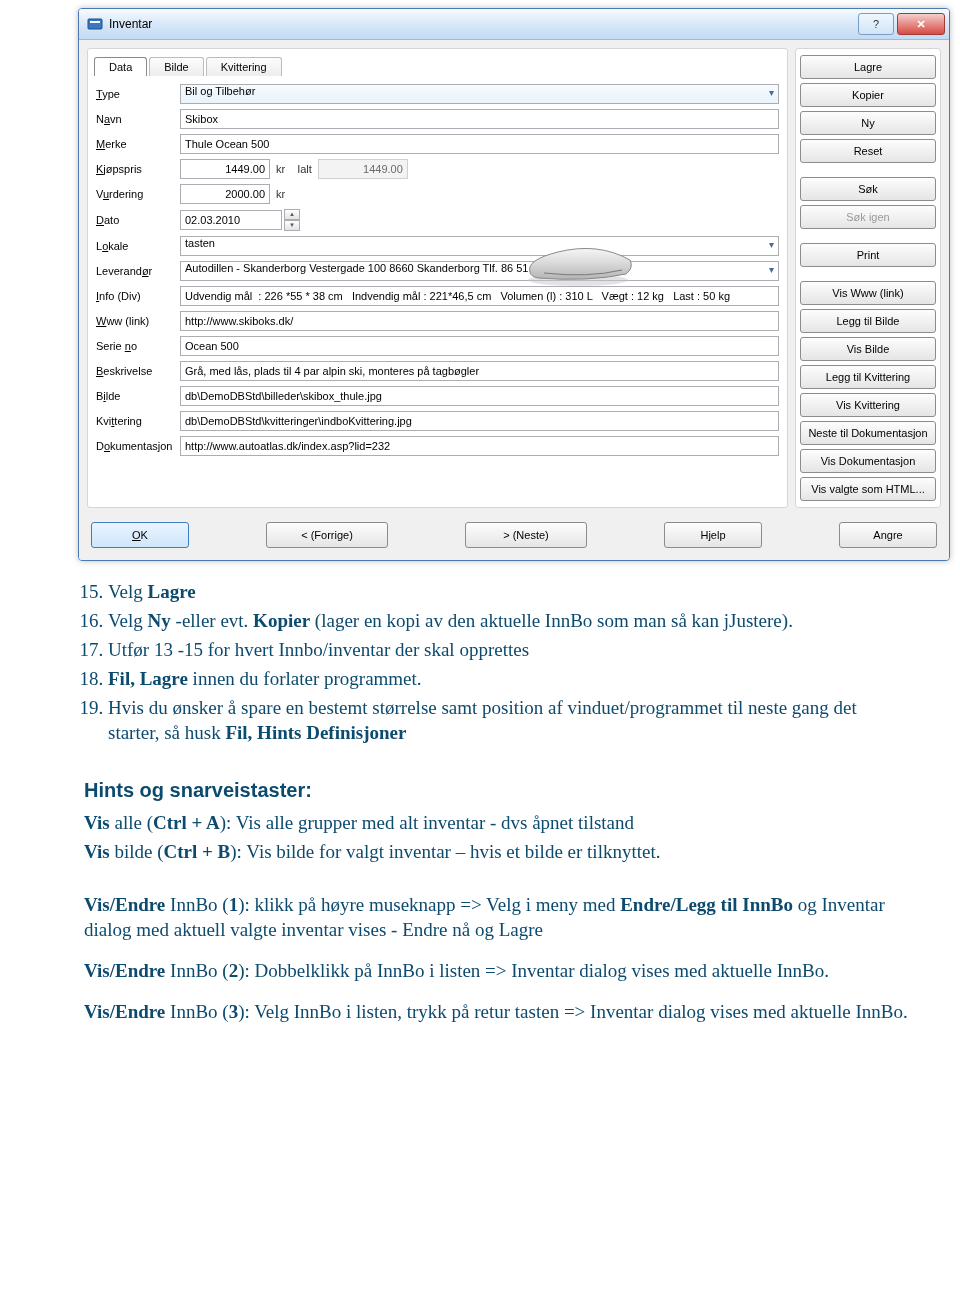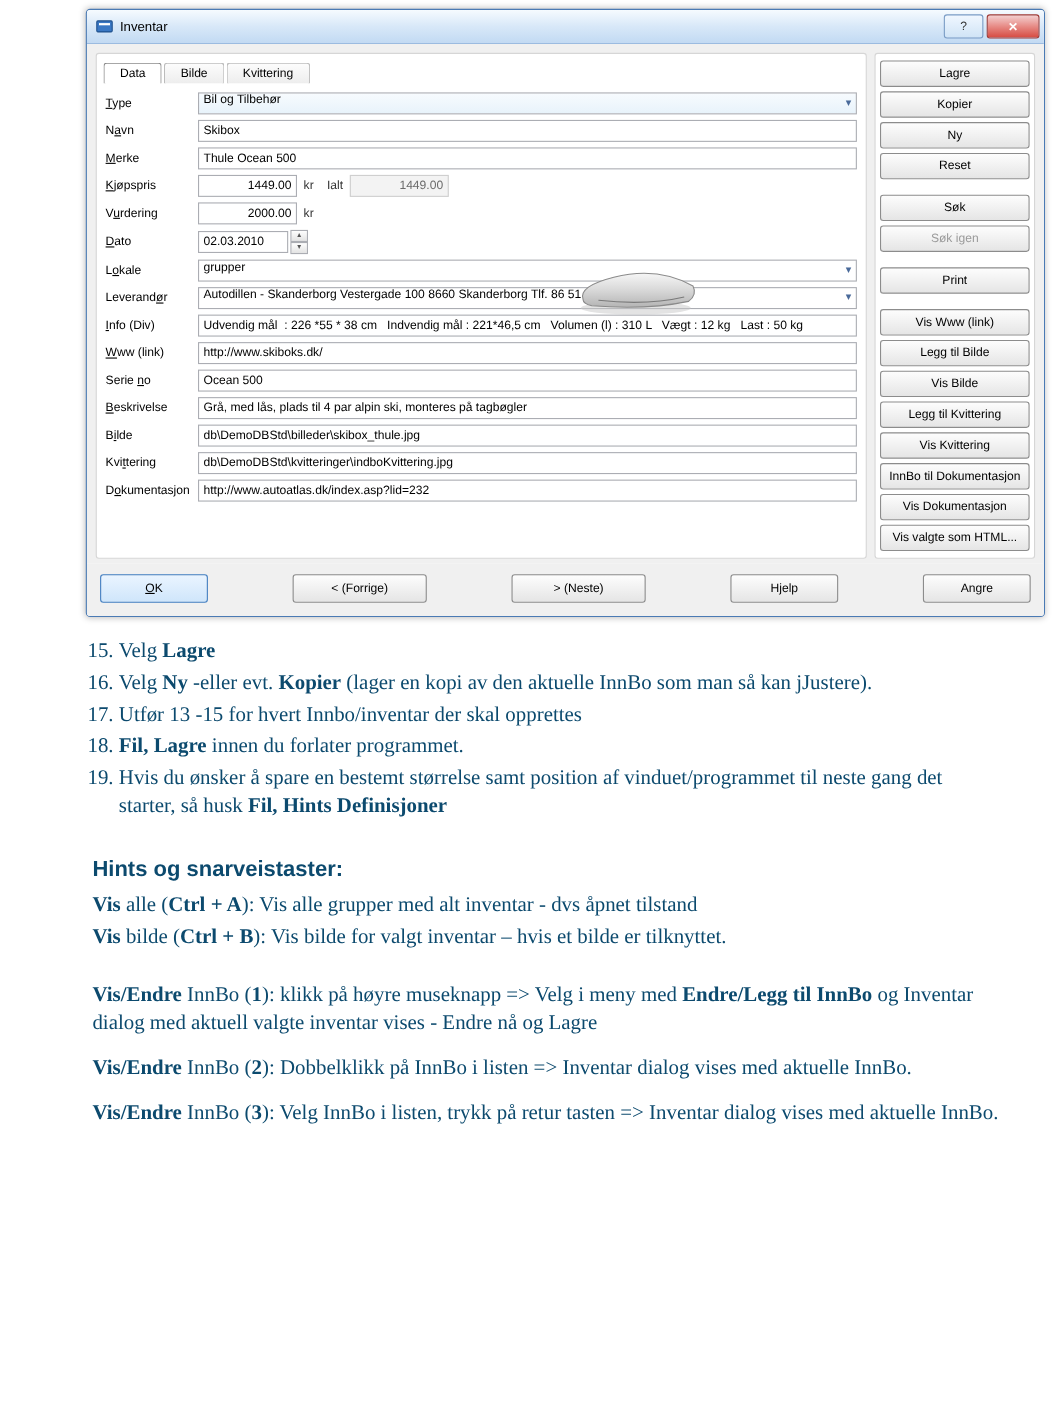--- a/index.html
+++ b/index.html
@@ -23,21 +23,21 @@
 
 .row{display:flex;align-items:center;font-size:11px;margin-bottom:5px}
 .lbl{width:84px;color:#000}
 .lbl .u{text-decoration:underline}
 .txt,.sel{height:20px;border:1px solid #abadb3;background:#fff;font:inherit;font-size:11px;padding:0 4px;box-sizing:border-box}
 .sel{background:linear-gradient(#f7fbfe,#e8f3fb);position:relative}
 .sel::after{content:"▾";position:absolute;right:4px;top:2px;color:#4a6a9a;font-size:10px}
 .sel.wide{flex:1}
 .txt.wide{flex:1}
 .txt.sm{width:90px;text-align:right}
-.txt.date{width:82px}
+.txt.date{width:102px}
 .spin{display:inline-flex;flex-direction:column;margin-left:2px}
 .spin span{width:14px;height:9px;border:1px solid #abadb3;background:linear-gradient(#fefefe,#e3e3e3);font-size:7px;text-align:center;line-height:7px;color:#555}
 .ro{background:#f3f3f3;color:#6b6b6b;border:1px solid #cfcfcf}
 .unit{margin:0 6px 0 6px;color:#333}
 
 .preview{position:absolute;top:185px;left:430px;width:120px;height:60px;display:flex;align-items:center;justify-content:center}
 .preview svg{width:120px;height:52px}
 
 .sbtn{height:22px;border:1px solid #8c8c8c;border-radius:3px;background:linear-gradient(#fdfdfd,#e5e5e5);font-size:11px;display:flex;align-items:center;justify-content:center}
 .sbtn.dis{color:#9a9a9a}
@@ -113,21 +113,21 @@
           <span class="lbl"><span class="u">D</span>ato</span>
         <input class="txt date" value="02.03.2010" style="">
         <span class="spin">
             <span>▴</span>
             <span>▾</span>
           </span>
         </div>
 
       <div class="row">
           <span class="lbl">L<span class="u">o</span>kale</span>
-        <div class="sel wide" style="background:#fff"><span>grupper</span></div>
+        <div class="sel wide" style="background:#fff"><span>tasten</span></div>
         </div>
 
       <div class="row">
           <span class="lbl">Leverand<span class="u">ø</span>r</span>
         <div class="sel wide" style="background:#fff"><span>Autodillen - Skanderborg Vestergade 100 8660 Skanderborg Tlf. 86 51 10 44</span></div>
         </div>
 
       <div class="row">
           <span class="lbl"><span class="u">I</span>nfo (Div)</span>
         <input class="txt wide" value="Udvendig mål  : 226 *55 * 38 cm   Indvendig mål : 221*46,5 cm   Volumen (l) : 310 L   Vægt : 12 kg   Last : 50 kg" style="">
@@ -188,21 +188,21 @@
       <div class="sbtn">Søk</div>
       <div class="sbtn dis">Søk igen</div>
       <div style="height:6px"></div>
       <div class="sbtn">Print</div>
       <div style="height:6px"></div>
       <div class="sbtn">Vis Www (link)</div>
       <div class="sbtn">Legg til Bilde</div>
       <div class="sbtn">Vis Bilde</div>
       <div class="sbtn">Legg til Kvittering</div>
       <div class="sbtn">Vis Kvittering</div>
-      <div class="sbtn">InnBo til Dokumentasjon</div>
+      <div class="sbtn">Neste til Dokumentasjon</div>
       <div class="sbtn">Vis Dokumentasjon</div>
       <div class="sbtn">Vis valgte som HTML...</div>
     </div>
   </div>
 
   <div class="bottom">
     <div class="bbtn ok"><span class="u" style="text-decoration:underline">O</span>K</div>
     <div class="spacer"></div>
     <div class="bbtn w">&lt; (Forrige)</div>
     <div class="spacer"></div>

